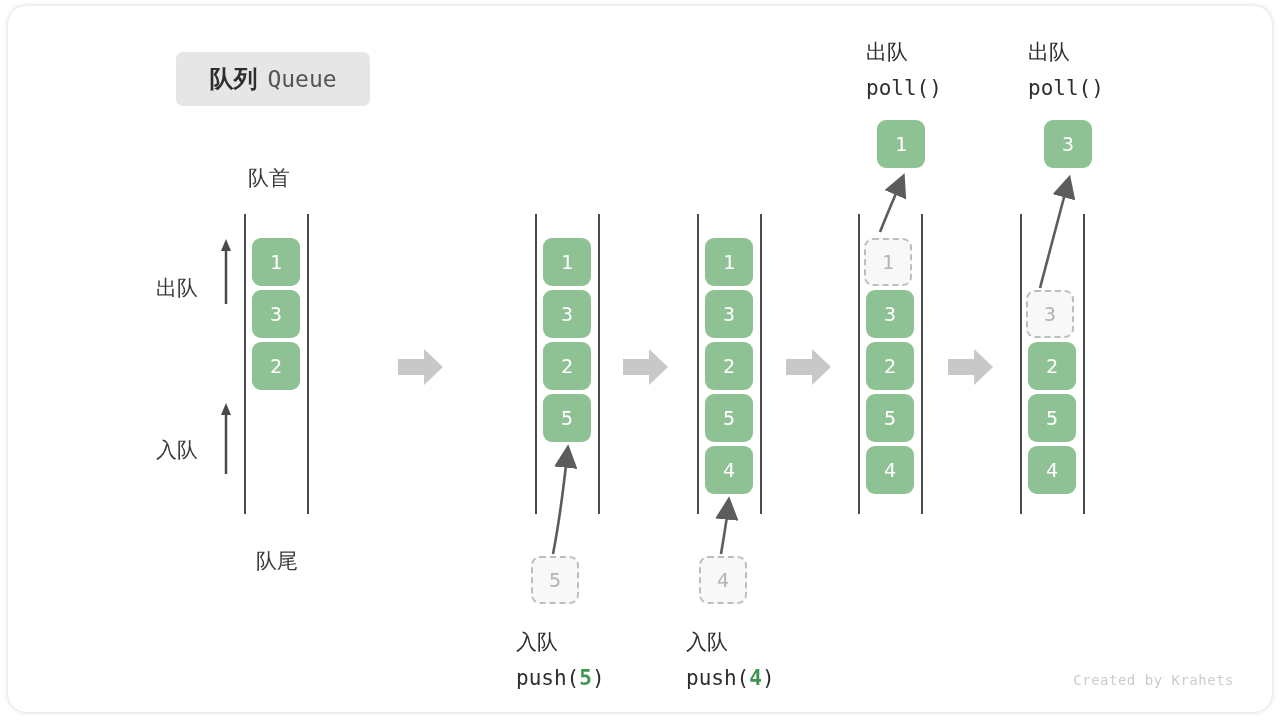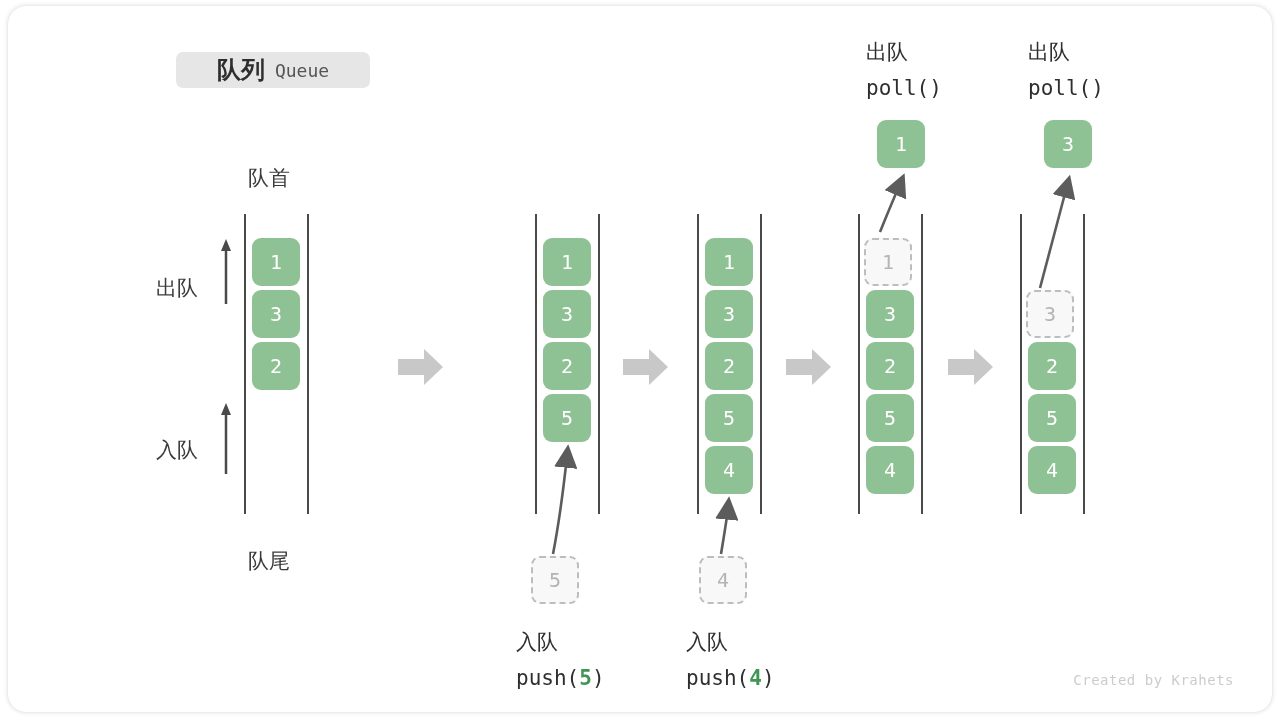--- a/index.html
+++ b/index.html
@@ -27,36 +27,36 @@
     border-radius: 18px;
     box-shadow: 0 0 5px rgba(0,0,0,0.16), 0 0 1px rgba(0,0,0,0.10);
   }
 
   
   .title-chip {
     position: absolute;
     left: 168px;
     top: 46px;
     width: 194px;
-    height: 36px;
+    height: 54px;
     background: #e6e6e6;
     border-radius: 7px;
     display: flex;
     align-items: center;
     justify-content: center;
     gap: 10px;
   }
   .title-cn {
     font-size: 24px;
     font-weight: bold;
     color: #2e2e2e;
     font-family: "DejaVu Sans", sans-serif;
   }
   .title-en {
-    font-size: 18px;
+    font-size: 23px;
     color: #555555;
     font-family: "DejaVu Sans Mono", monospace;
   }
 
   
   .cn-bold {
     position: absolute;
     font-family: "DejaVu Sans", sans-serif;
     font-size: 21px;
     font-weight: normal;
@@ -154,21 +154,21 @@
 <div id="canvas">
   <div id="card">
 
     <div class="title-chip">
       <span class="title-cn">队列</span>
       <span class="title-en">Queue</span>
     </div>
 
     <div>
       <div class="cn-bold" style="left:240px; top:158px;">队首</div>
-      <div class="cn-bold" style="left:240px; top:541px;">队尾</div>
+      <div class="cn-bold" style="left:248px; top:541px;">队尾</div>
 
       <div class="rail" style="left:236px; top:208px; height:300px;"></div>
       <div class="rail" style="left:299px; top:208px; height:300px;"></div>
 
       <div class="cell filled" style="left:244px; top:232px;">1</div>
       <div class="cell filled" style="left:244px; top:284px;">3</div>
       <div class="cell filled" style="left:244px; top:336px;">2</div>
 
       <div class="cn-bold" style="left:148px; top:268px;">出队</div>
       <div class="up-arrow" style="left:211px; top:232px; height:66px;">

